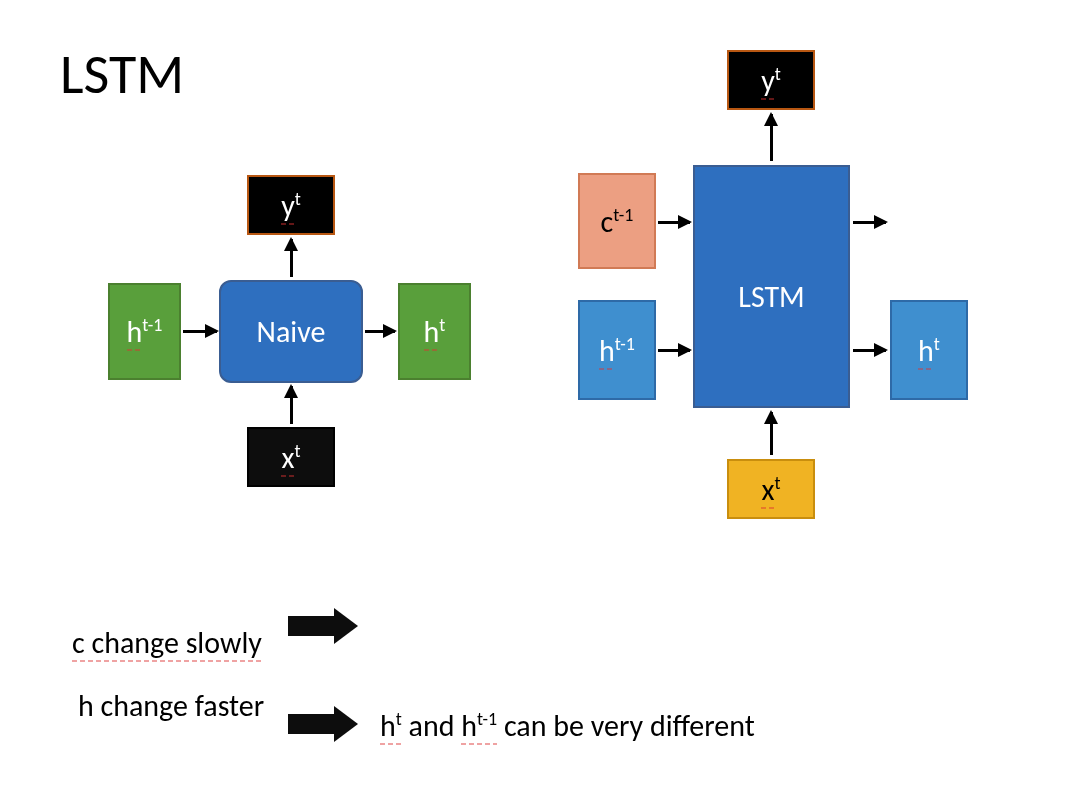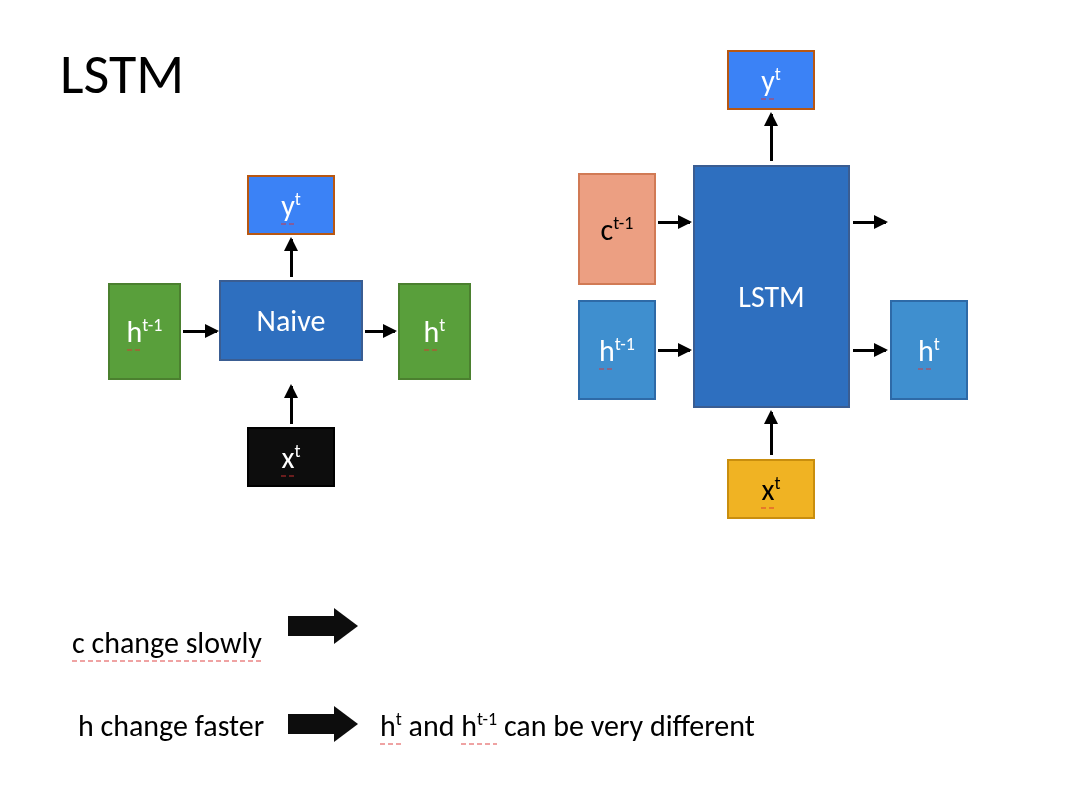--- a/index.html
+++ b/index.html
@@ -42,21 +42,21 @@
   .underline-red {
     background-image: linear-gradient(to right, rgba(220,50,50,0.45) 60%, transparent 60%);
     background-size: 8px 2px;
     background-repeat: repeat-x;
     background-position: 0 100%;
     padding-bottom: 1px;
   }
   
   .c-center   { background:#2e6fbf; border:2px solid #3a5d92; }
   .c-green    { background:#599f3b; border:2px solid #4b802f; }
-  .c-orange   { background:#3b82f6; border:2px solid #b85712; }
+  .c-orange   { background:#000000; border:2px solid #b85712; }
   .c-black    { background:#0d0d0d; border:2px solid #000; }
   .c-blue2    { background:#3f8fcf; border:2px solid #2e6aa7; }
   .c-salmon   { background:#ec9f82; border:2px solid #d17a55; color:#000; }
   .c-gold     { background:#f0b323; border:2px solid #c98e0e; color:#000; }
 
   
   .arrow {
     position: absolute;
     background: #000;
   }
@@ -110,21 +110,21 @@
     white-space: nowrap;
   }
 </style>
 </head>
 <body>
 
 <div class="stage">
 
   <div class="title">LSTM</div>
 
-  <div class="box c-center" style="left:219px; top:280px; width:144px; height:81px;">
+  <div class="box c-center" style="left:219px; top:280px; width:144px; height:103px;border-radius:12px;">
     <span>Naive</span>
   </div>
 
   <div class="box c-green sup-outer" style="left:108px; top:283px; width:73px; height:97px;">
     <span>
       <span class="underline-red">h</span><sup>t-1</sup>
     </span>
   </div>
   <div class="arrow horiz" style="left:183px; top:330px; width:34px;">
     <div class="head-right"></div>
@@ -163,21 +163,21 @@
 
   <div class="box c-orange sup-outer" style="left:727px; top:50px; width:88px; height:60px;">
     <span>
       <span class="underline-red">y</span><sup>t</sup>
     </span>
   </div>
   <div class="arrow vert" style="left:770px; top:114px; height:47px;">
     <div class="head-up"></div>
   </div>
 
-  <div class="box c-salmon sup-outer" style="left:578px; top:173px; width:78px; height:112px;">
+  <div class="box c-salmon sup-outer" style="left:578px; top:173px; width:78px; height:96px;">
     <span>
       <span>c</span><sup>t-1</sup>
     </span>
   </div>
   <div class="arrow horiz" style="left:658px; top:221px; width:32px;">
     <div class="head-right"></div>
   </div>
 
   <div class="arrow horiz" style="left:853px; top:221px; width:33px;">
     <div class="head-right"></div>
@@ -211,21 +211,21 @@
   </div>
 
   <div class="note-text" style="left:72px; top:608px;margin-top:16px;">
     <span class="underline-red">c change slowly</span>
   </div>
   <div class="block-arrow" style="left:288px; top:608px;">
     <div class="shaft"></div>
       <div class="tip"></div>
   </div>
 
-  <div class="note-text" style="left:78px; top:707px;">h change faster</div>
+  <div class="note-text" style="left:78px; top:687px;">h change faster</div>
   <div class="block-arrow" style="left:288px; top:706px;">
     <div class="shaft"></div>
       <div class="tip"></div>
   </div>
   <div class="note-text sup-outer" style="left:380px; top:707px;">
     <span class="underline-red"><span>h</span><sup>t</sup></span><span> and </span><span class="underline-red"><span>h</span><sup>t-1</sup></span><span> can be very different</span>
   </div>
 
 </div>
 

